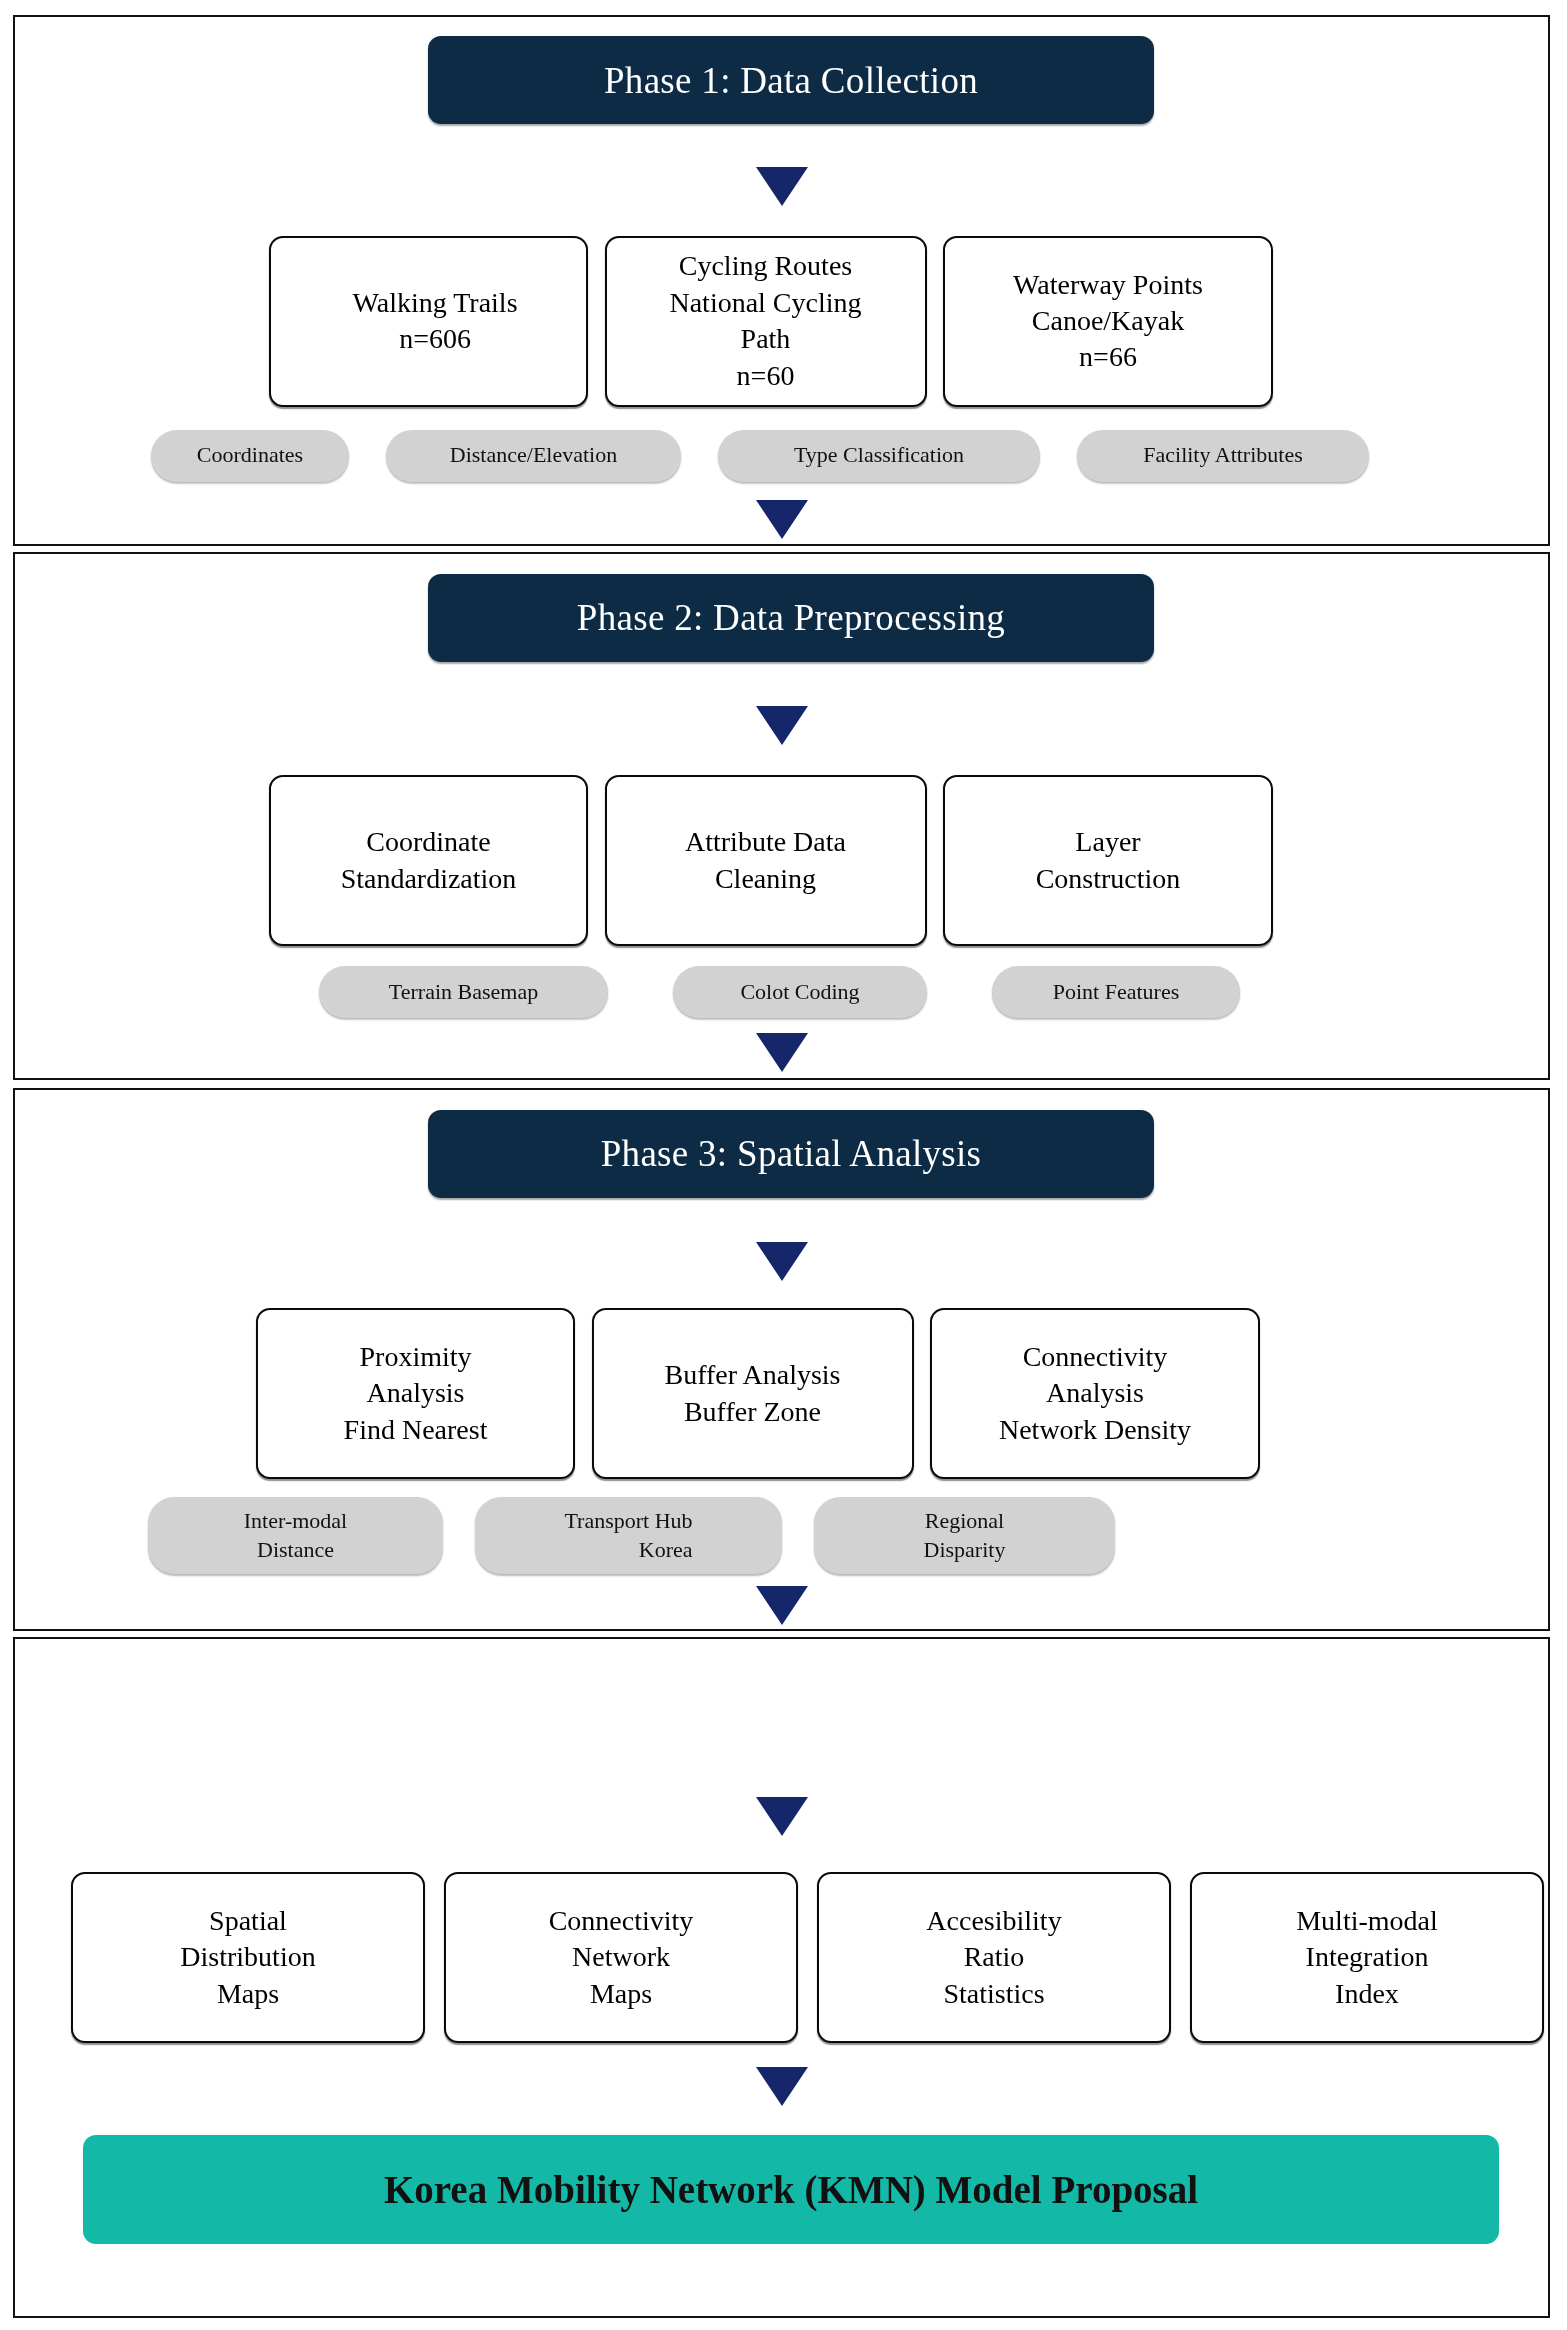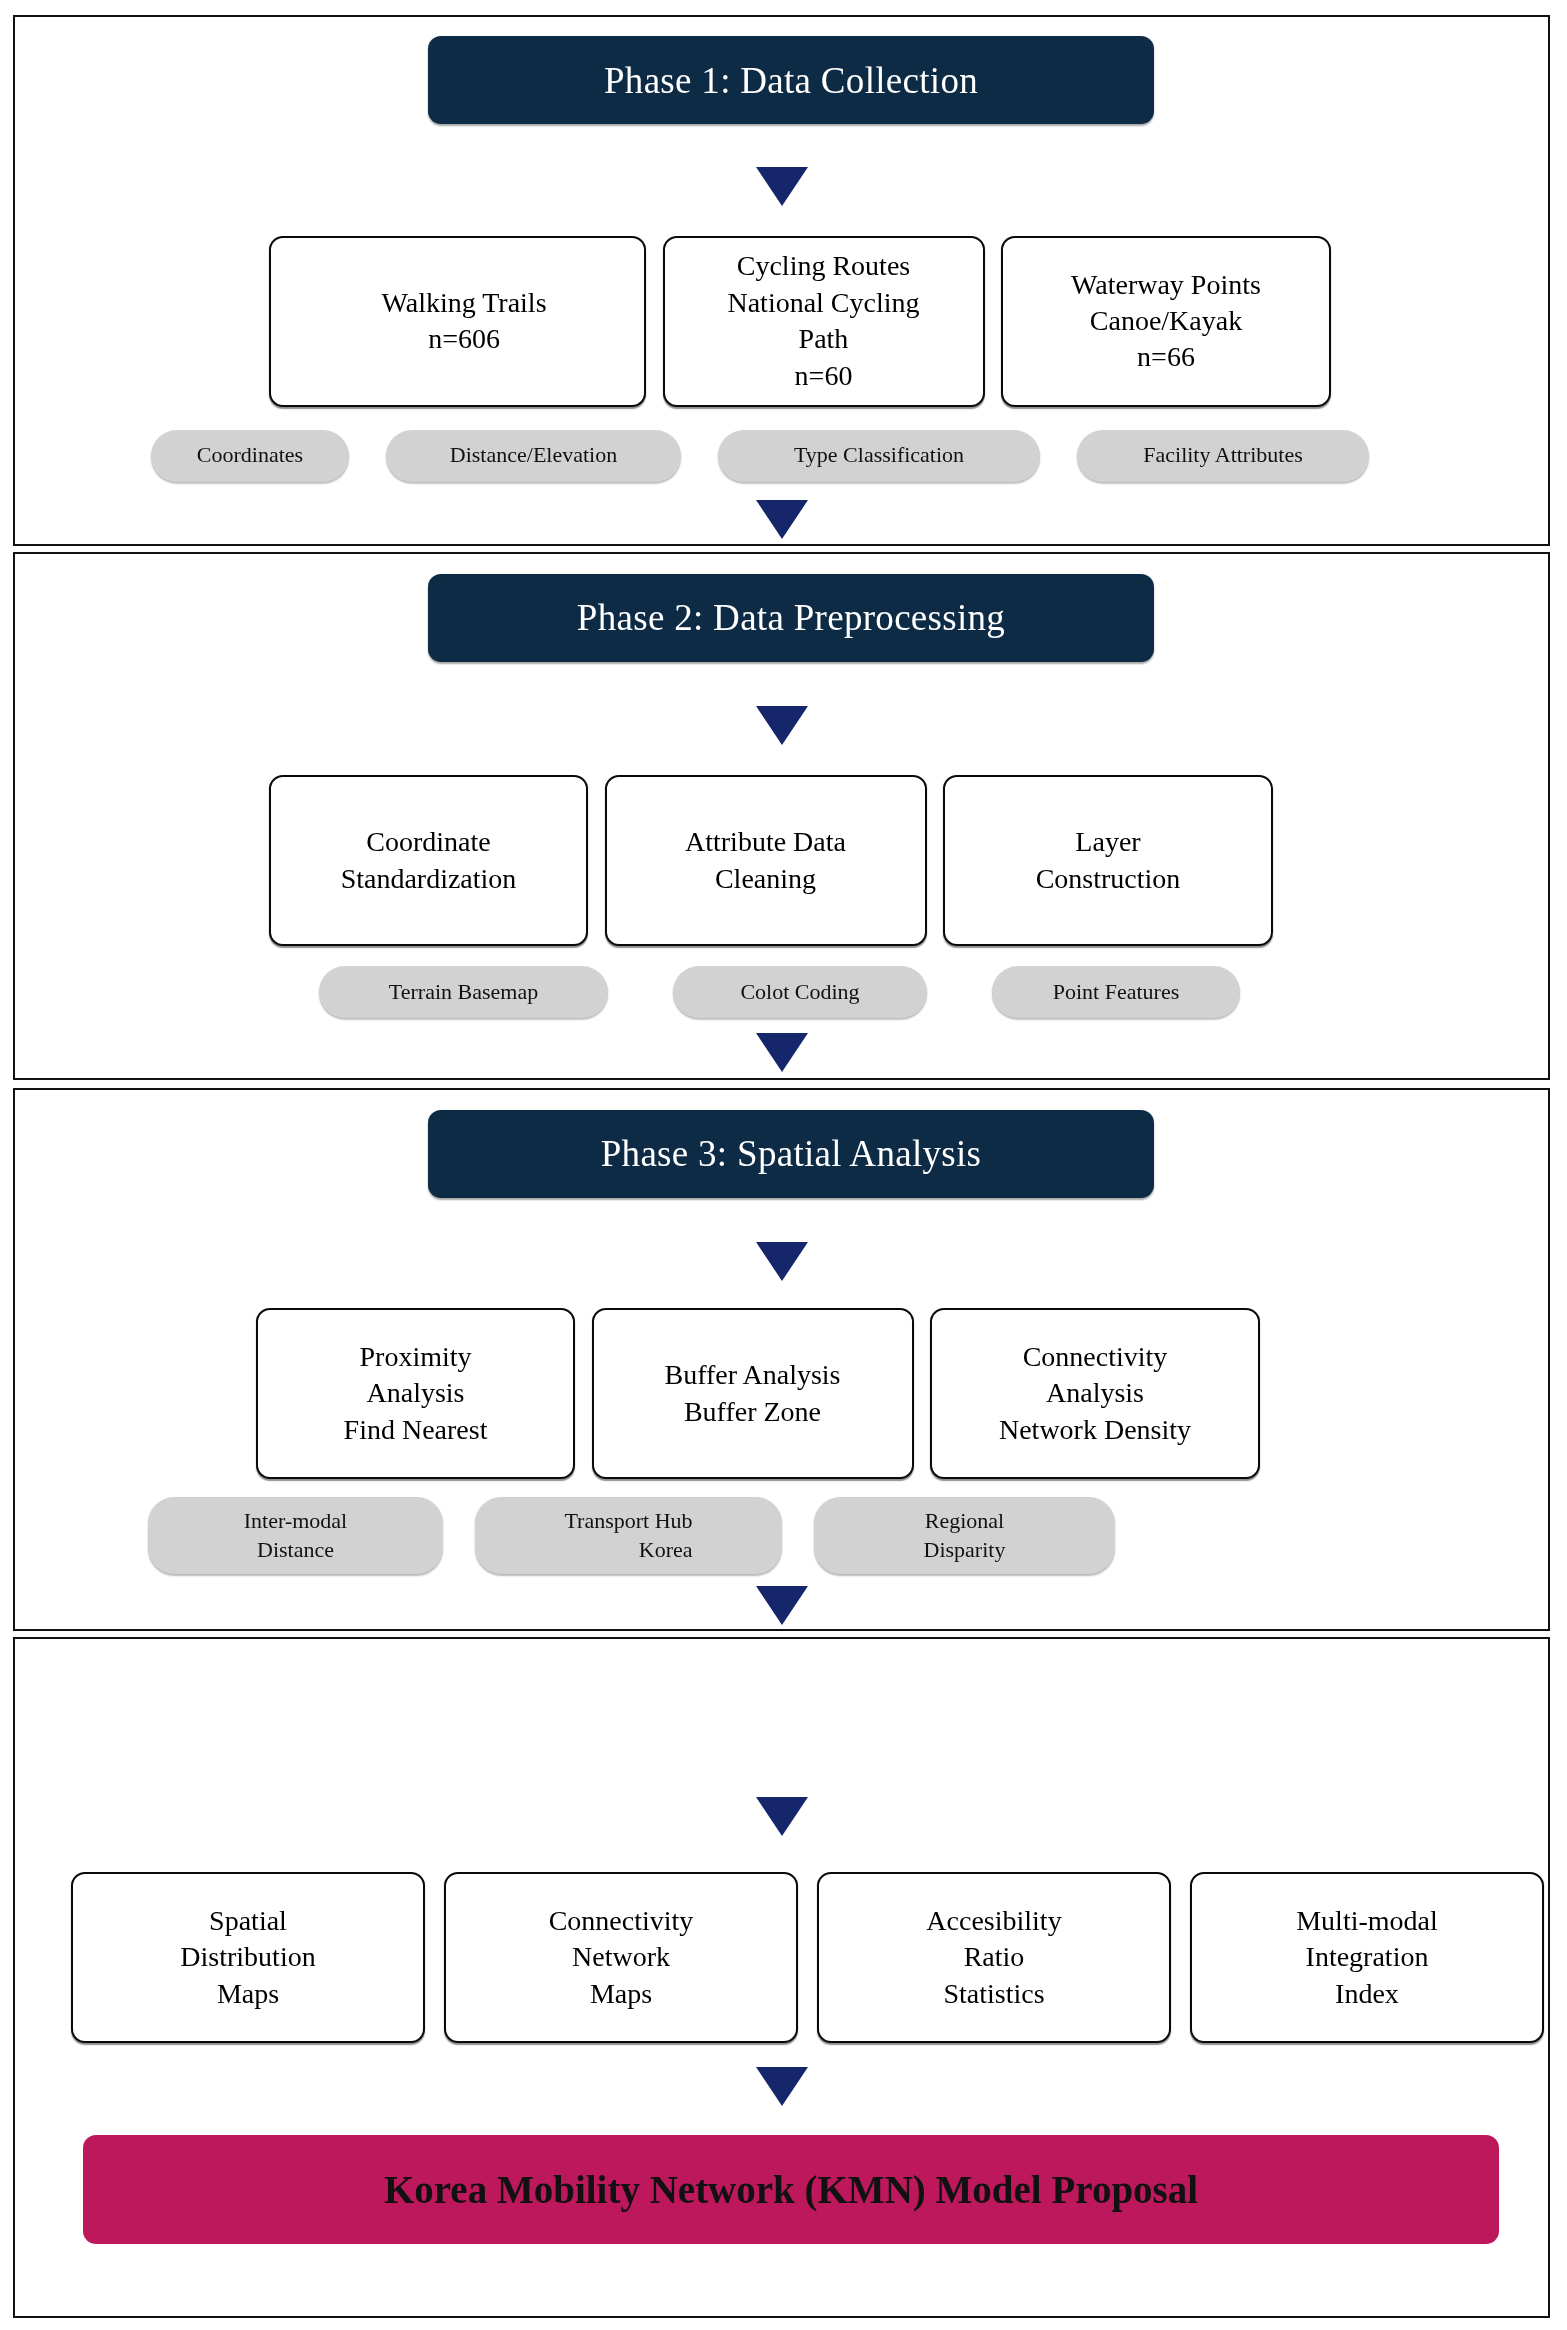--- a/index.html
+++ b/index.html
@@ -72,38 +72,38 @@
     line-height:1.30;
     color:#111;
     box-shadow:0 1.8px 1.8px rgba(0,0,0,.28);
     padding:2.4px 4.7px;
   }
   .pill span{display:block;}
 
   
   .final-bar{
     position:absolute;
-    background:#be185d;
+    background:#14b8a6;
     border-radius:13px;
     display:flex;align-items:center;justify-content:center;
     font-size:39px;
     font-weight:bold;
     color:#111;
     white-space:nowrap;
   }
 </style>
 </head>
 <body>
 
 <div id="page">
     <div class="phase" style="top: 14.7px; height: 531px;">
       <div class="phase-header" style="left: 413px; width: 726px; top: 19.5px;">Phase 1: Data Collection</div>
       <div class="arrow" style="top: 150px; left: calc(50% - 26px);"></div>
       <div class="box-row" style="top: 219px; left: 254px; height: 171px; gap: 16.5px;">
-        <div class="pbox" style="width: 377px; height: 171px; padding-left: 19px;">
+        <div class="pbox" style="width: 319px; height: 171px; padding-left: 19px;">
           <div>
             <span>Walking Trails</span>
             <span>n=606</span>
           </div>
         </div>
         <div class="pbox" style="width: 322px; height: 171px;">
           <div>
             <span>Cycling Routes</span>
             <span>National Cycling</span>
             <span>Path</span>

